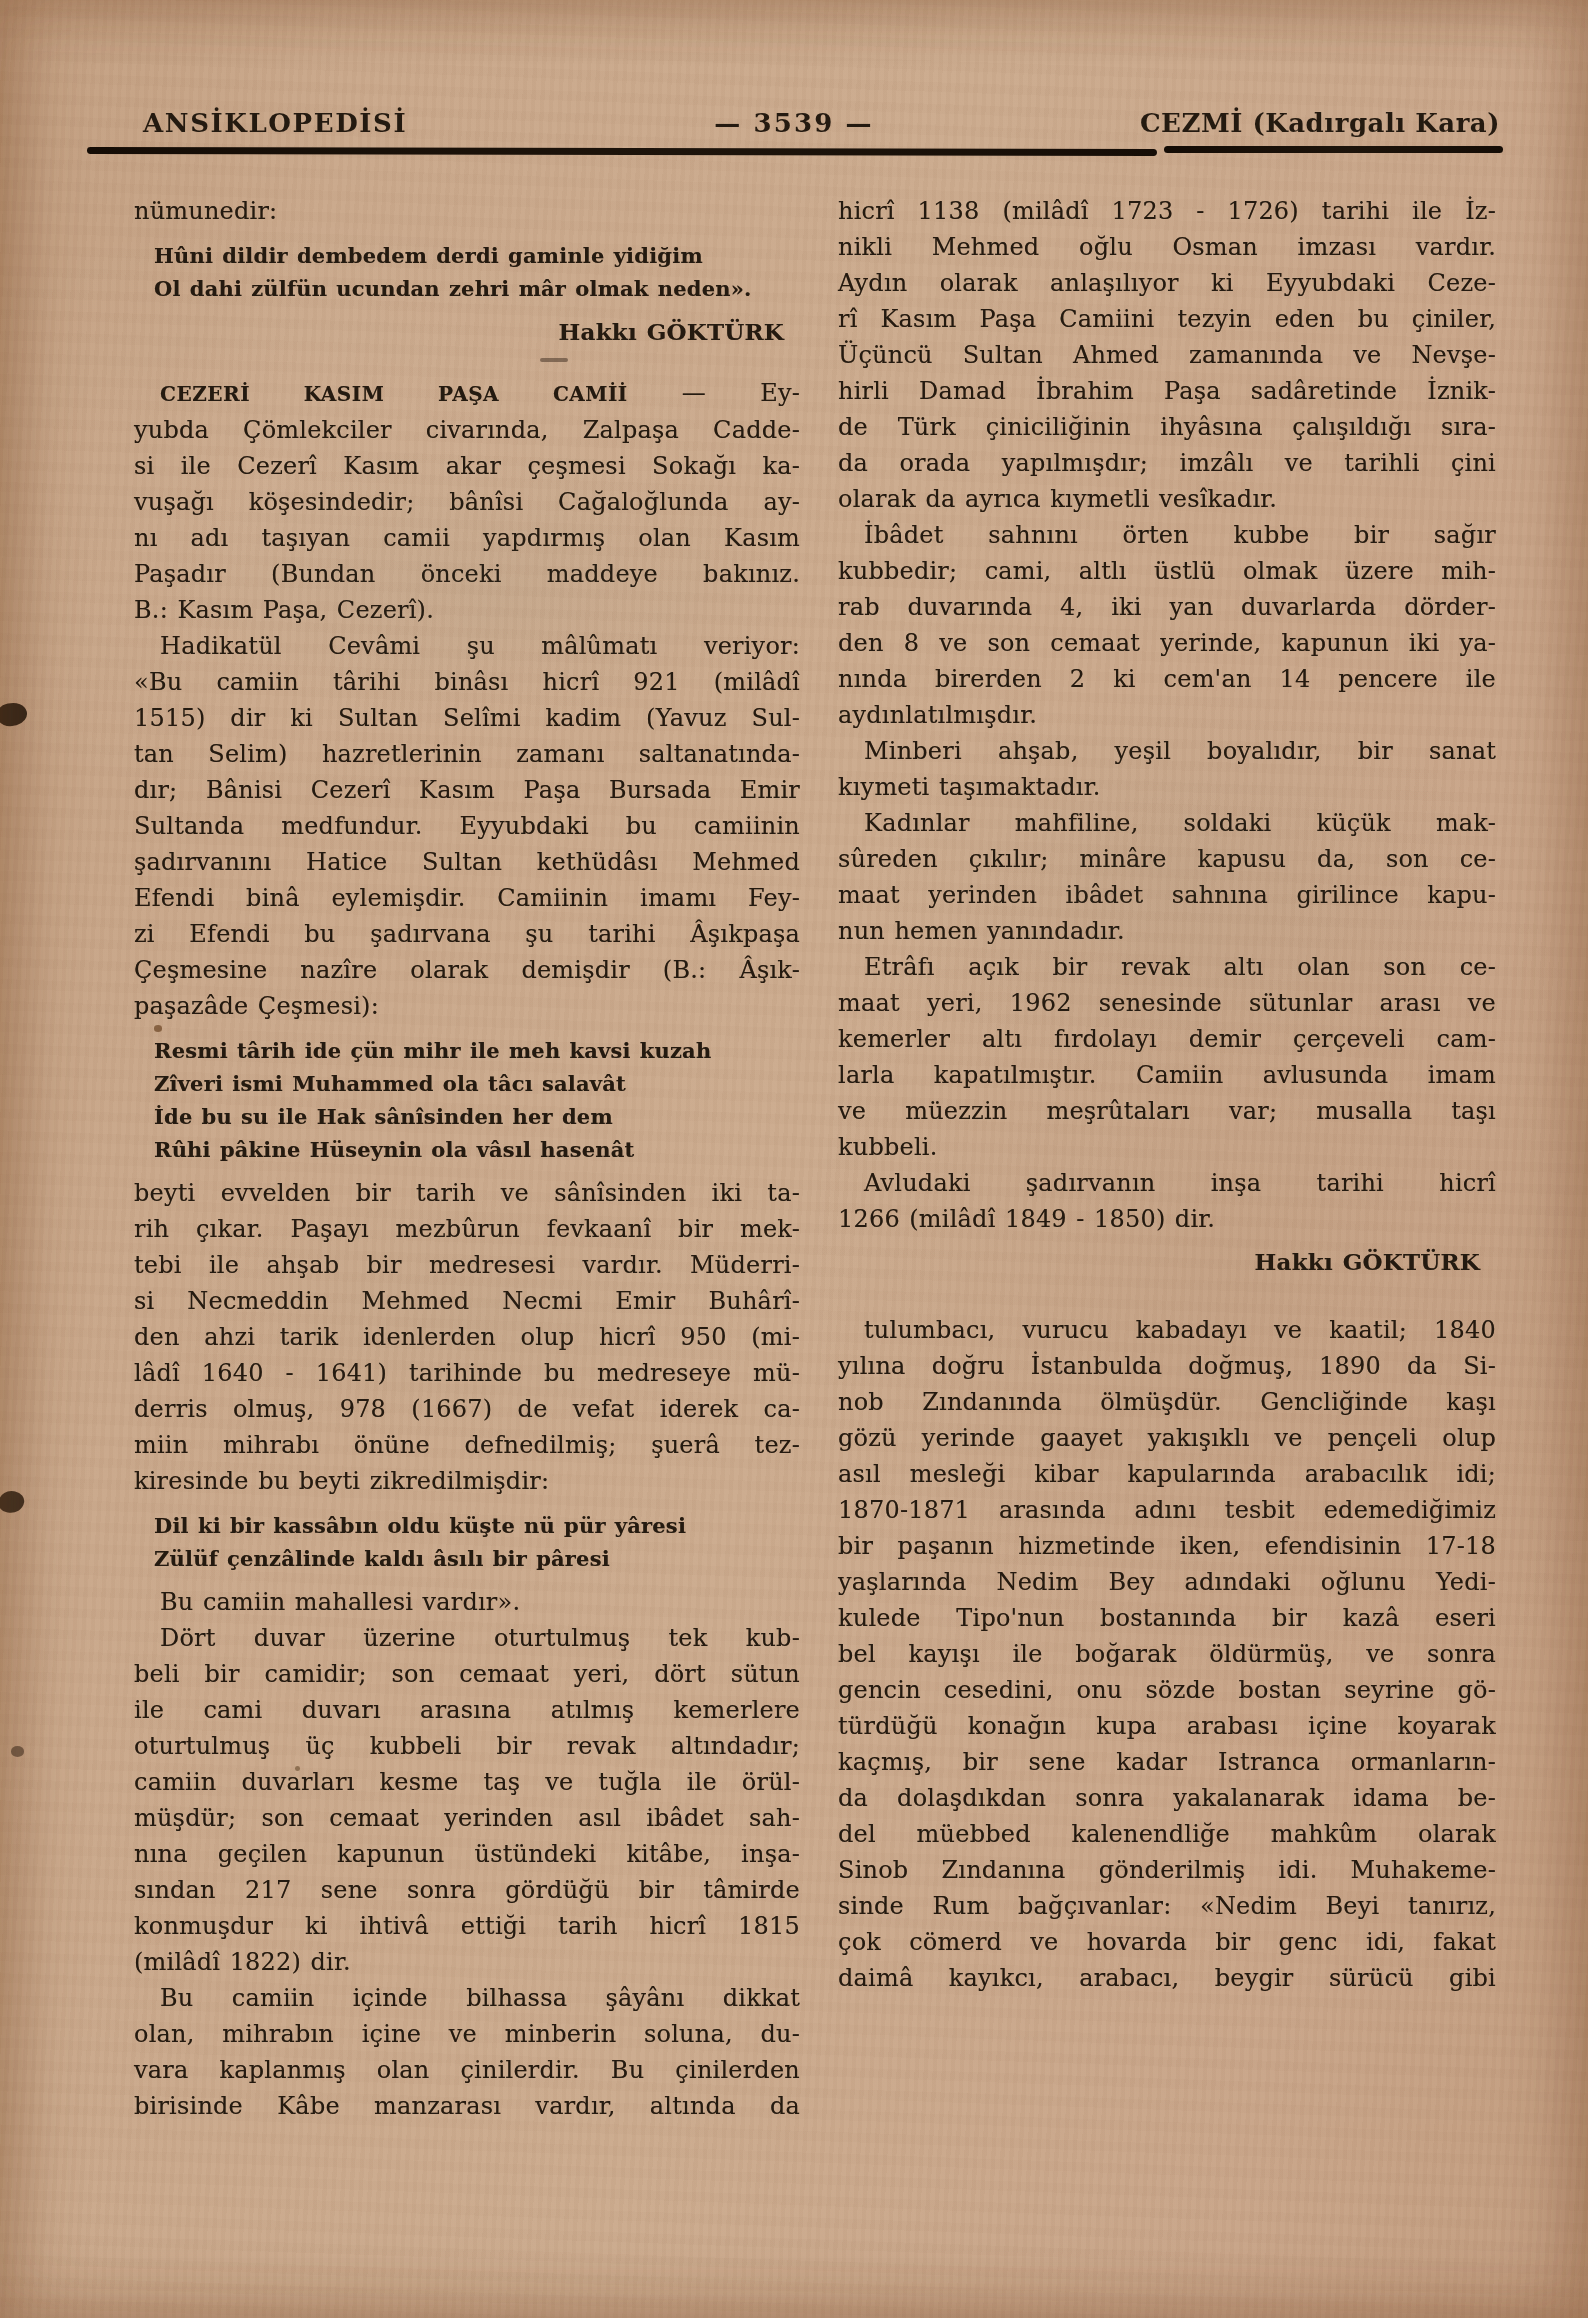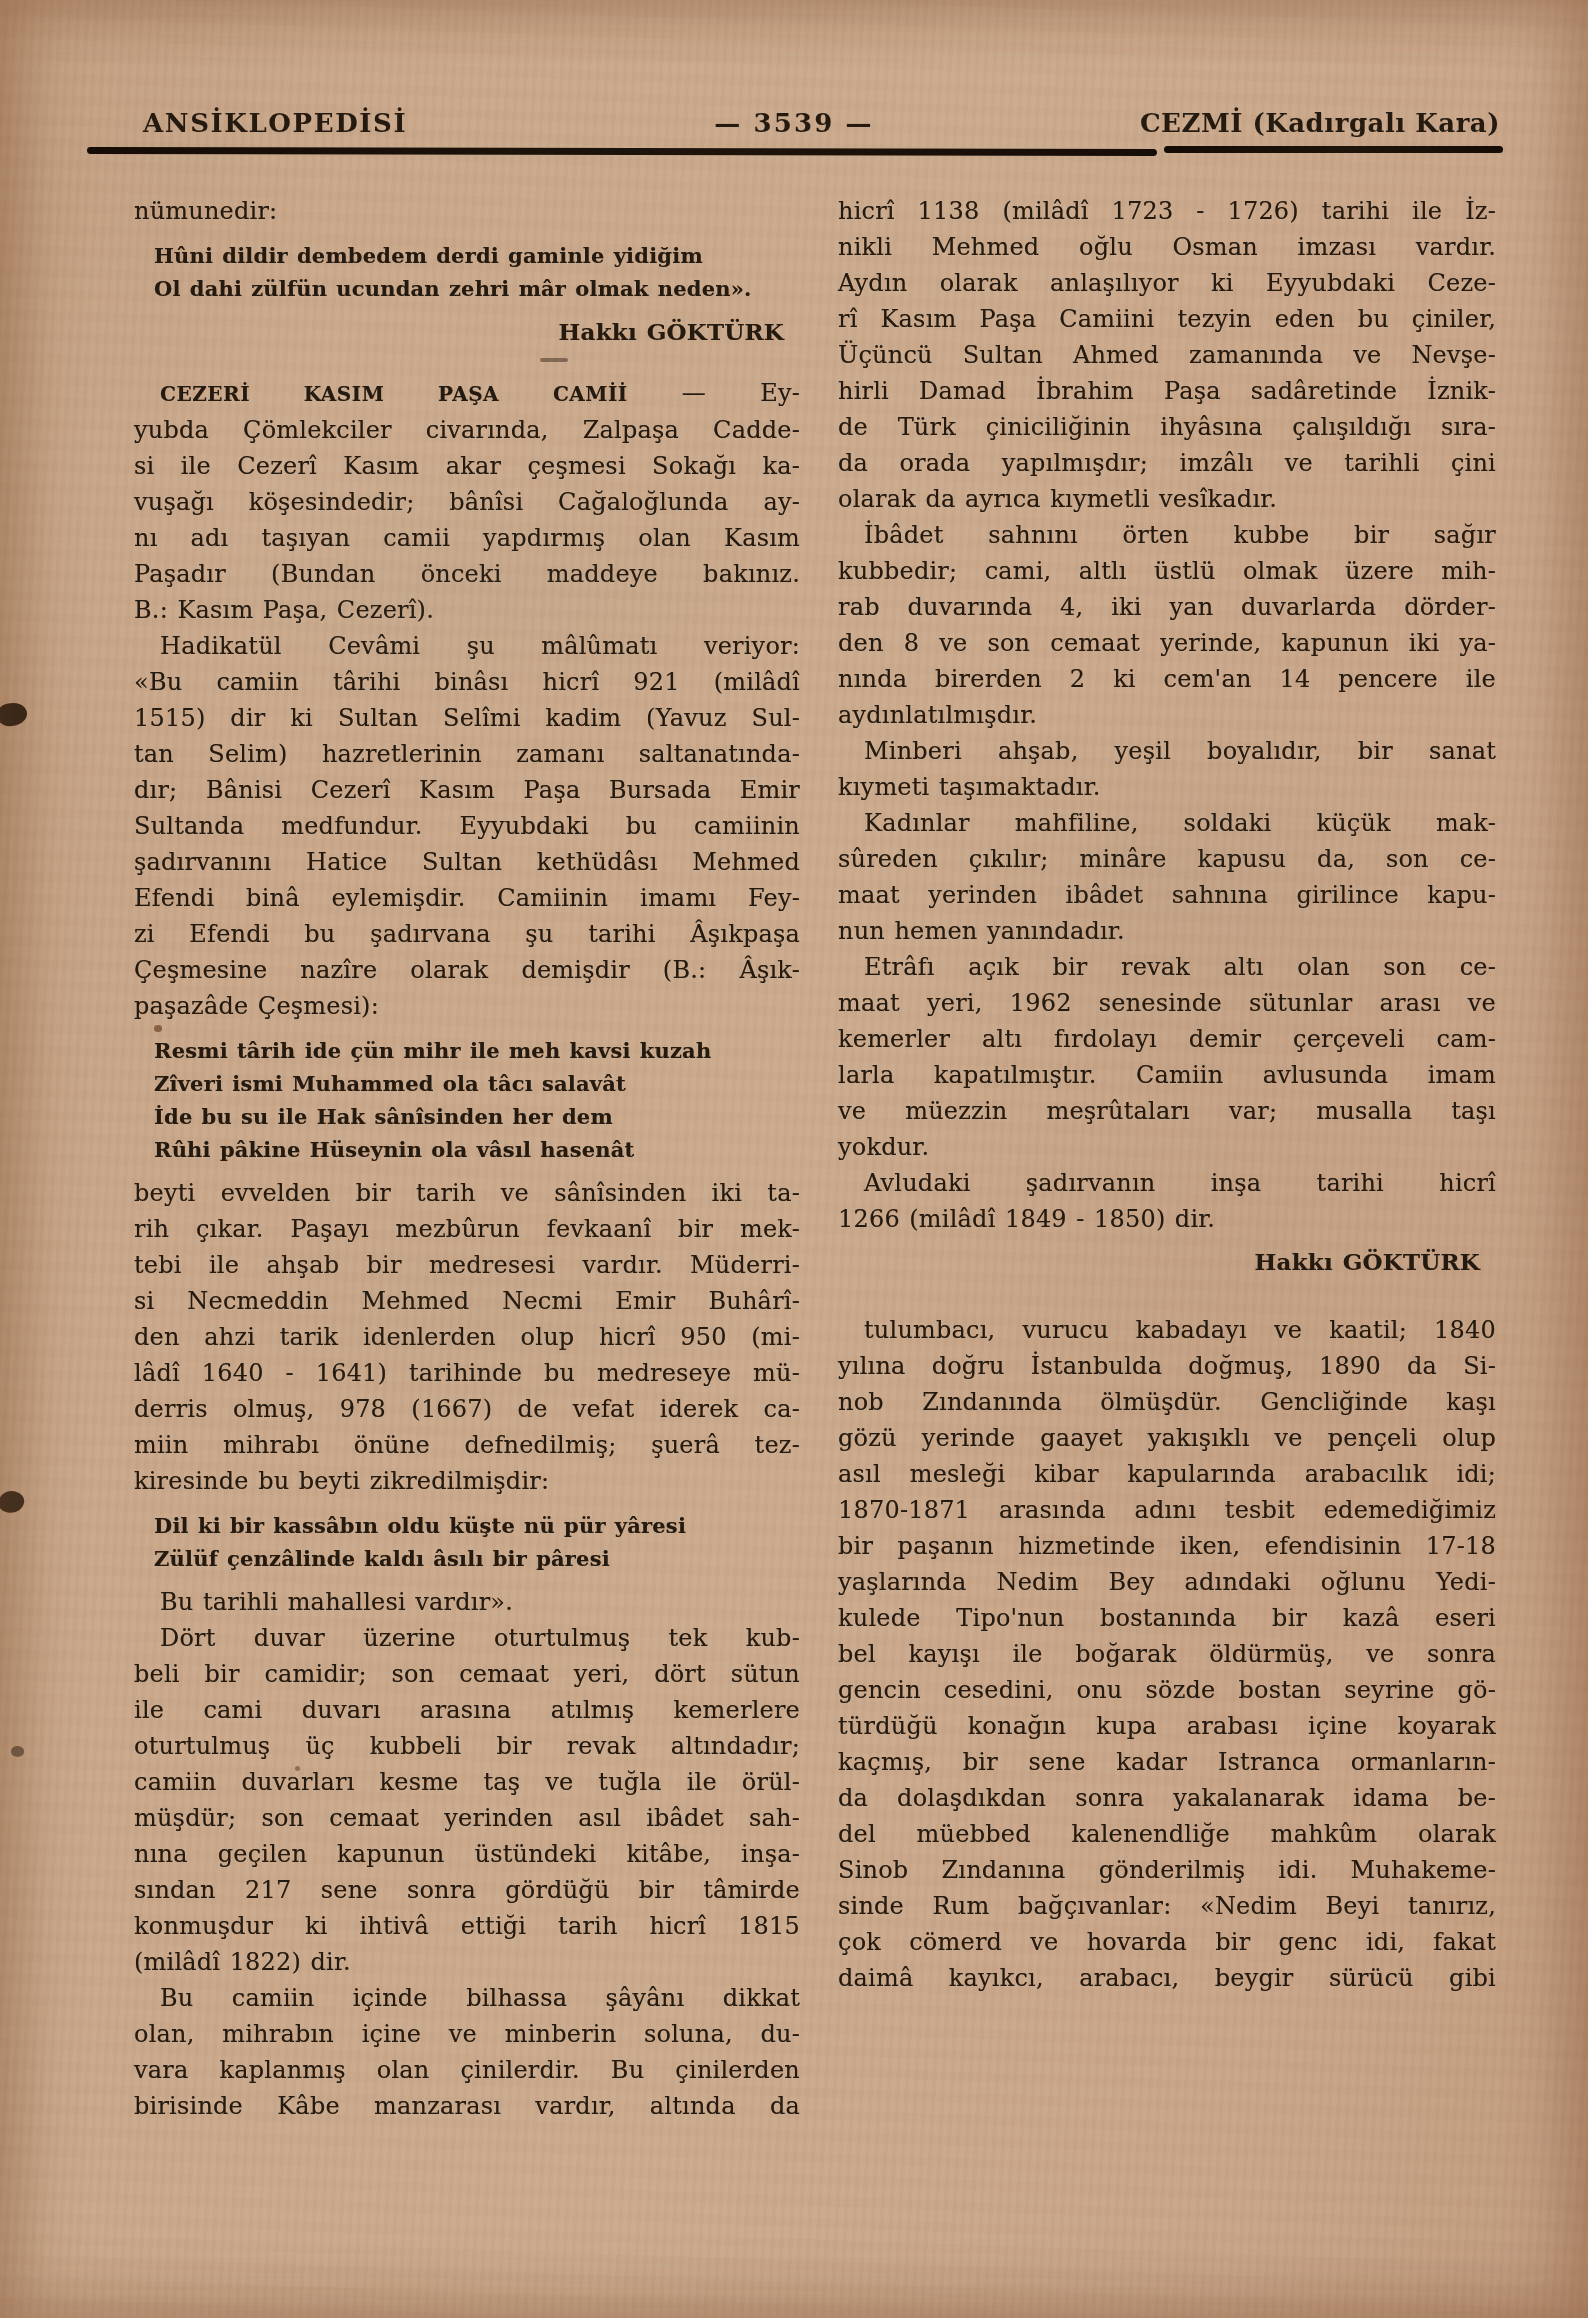--- a/index.html
+++ b/index.html
@@ -120,21 +120,21 @@
         <div class="line">lâdî 1640 - 1641) tarihinde bu medreseye mü-</div>
         <div class="line">derris olmuş, 978 (1667) de vefat iderek ca-</div>
         <div class="line">miin mihrabı önüne defnedilmiş; şuerâ tez-</div>
         <div class="line end">kiresinde bu beyti zikredilmişdir:</div>
       </div>
       <div class="verse">
         <div class="vline">Dil ki bir kassâbın oldu küşte nü pür yâresi</div>
         <div class="vline">Zülüf çenzâlinde kaldı âsılı bir pâresi</div>
       </div>
       <div class="para indent">
-        <div class="line end">Bu tarihli mahallesi vardır».</div>
+        <div class="line end">Bu camiin mahallesi vardır».</div>
       </div>
       <div class="para indent">
         <div class="line">Dört duvar üzerine oturtulmuş tek kub-</div>
         <div class="line">beli bir camidir; son cemaat yeri, dört sütun</div>
         <div class="line">ile cami duvarı arasına atılmış kemerlere</div>
         <div class="line">oturtulmuş üç kubbeli bir revak altındadır;</div>
         <div class="line">camiin duvarları kesme taş ve tuğla ile örül-</div>
         <div class="line">müşdür; son cemaat yerinden asıl ibâdet sah-</div>
         <div class="line">nına geçilen kapunun üstündeki kitâbe, inşa-</div>
         <div class="line">sından 217 sene sonra gördüğü bir tâmirde</div>
@@ -177,21 +177,21 @@
         <div class="line">sûreden çıkılır; minâre kapusu da, son ce-</div>
         <div class="line">maat yerinden ibâdet sahnına girilince kapu-</div>
         <div class="line end">nun hemen yanındadır.</div>
       </div>
       <div class="para indent">
         <div class="line">Etrâfı açık bir revak altı olan son ce-</div>
         <div class="line">maat yeri, 1962 senesinde sütunlar arası ve</div>
         <div class="line">kemerler altı fırdolayı demir çerçeveli cam-</div>
         <div class="line">larla kapatılmıştır. Camiin avlusunda imam</div>
         <div class="line">ve müezzin meşrûtaları var; musalla taşı</div>
-        <div class="line end">yokdur.</div>
+        <div class="line end">kubbeli.</div>
       </div>
       <div class="para indent">
         <div class="line">Avludaki şadırvanın inşa tarihi hicrî</div>
         <div class="line end">1266 (milâdî 1849 - 1850) dir.</div>
       </div>
       <div class="sig" style="margin-top: 7.4px;">Hakkı GÖKTÜRK</div>
       <div class="para indent" style="margin-top: 33px;">
         <div class="line">tulumbacı, vurucu kabadayı ve kaatil; 1840</div>
         <div class="line">yılına doğru İstanbulda doğmuş, 1890 da Si-</div>
         <div class="line">nob Zındanında ölmüşdür. Gencliğinde kaşı</div>

